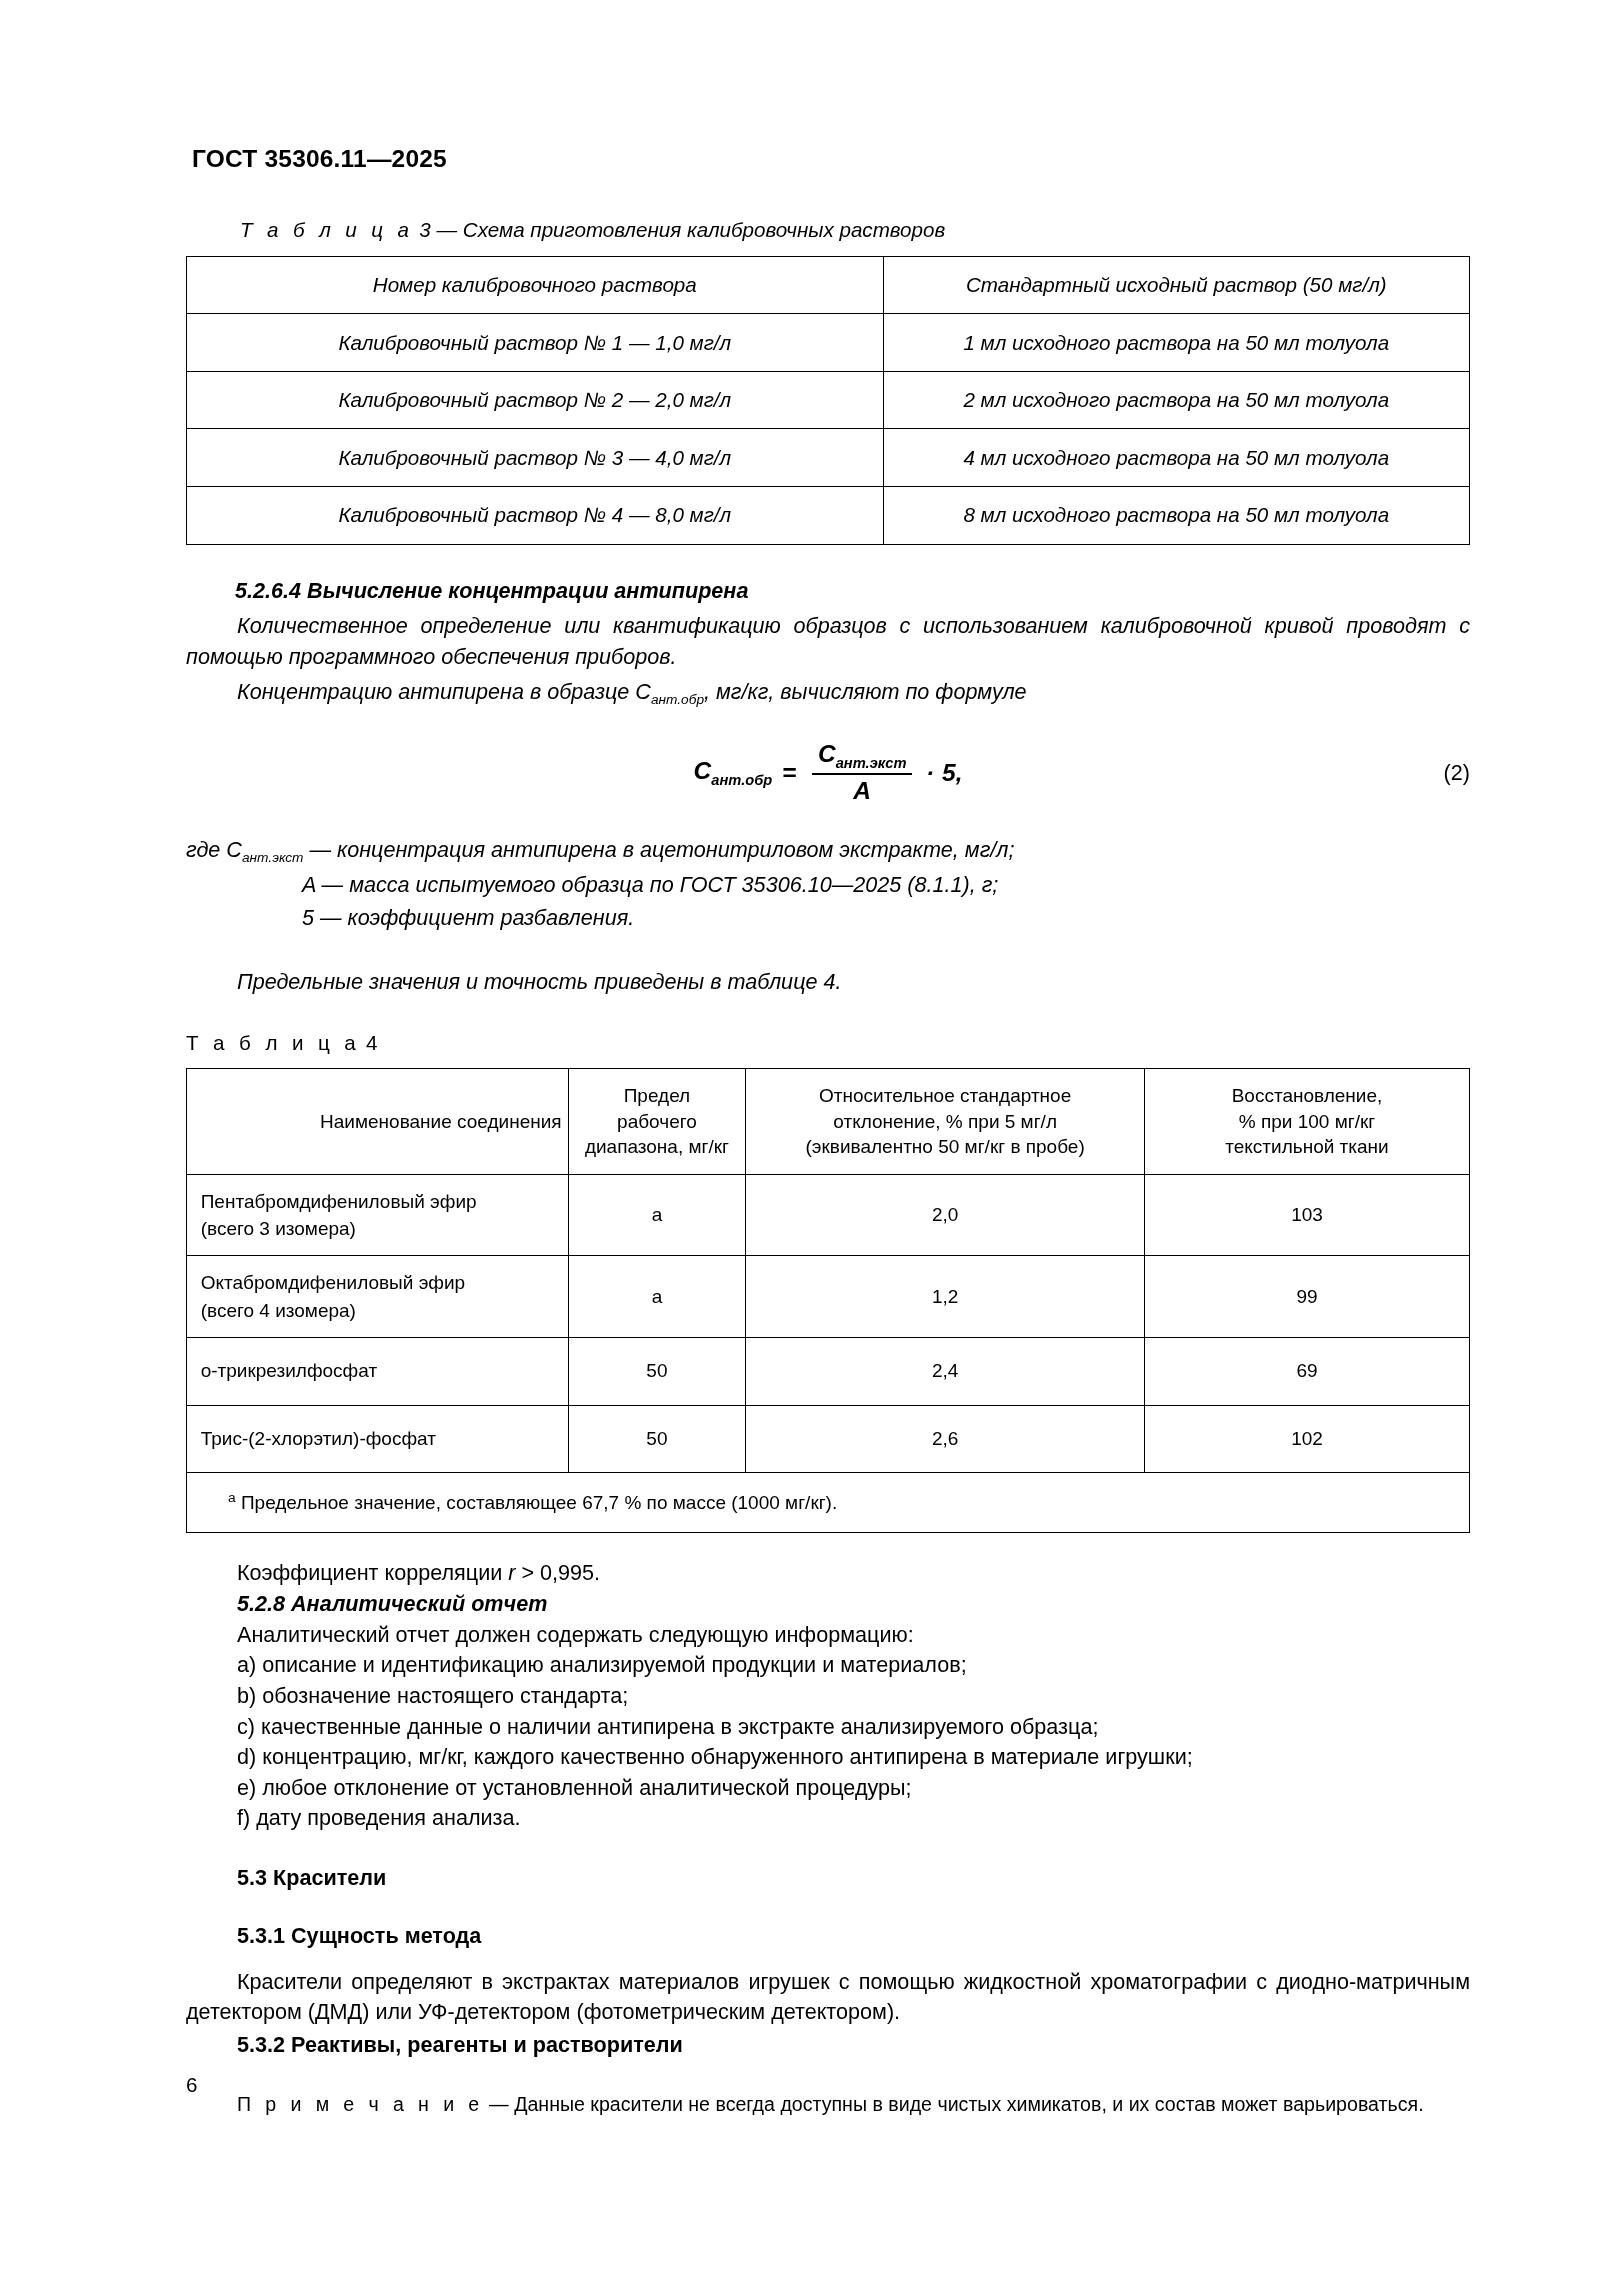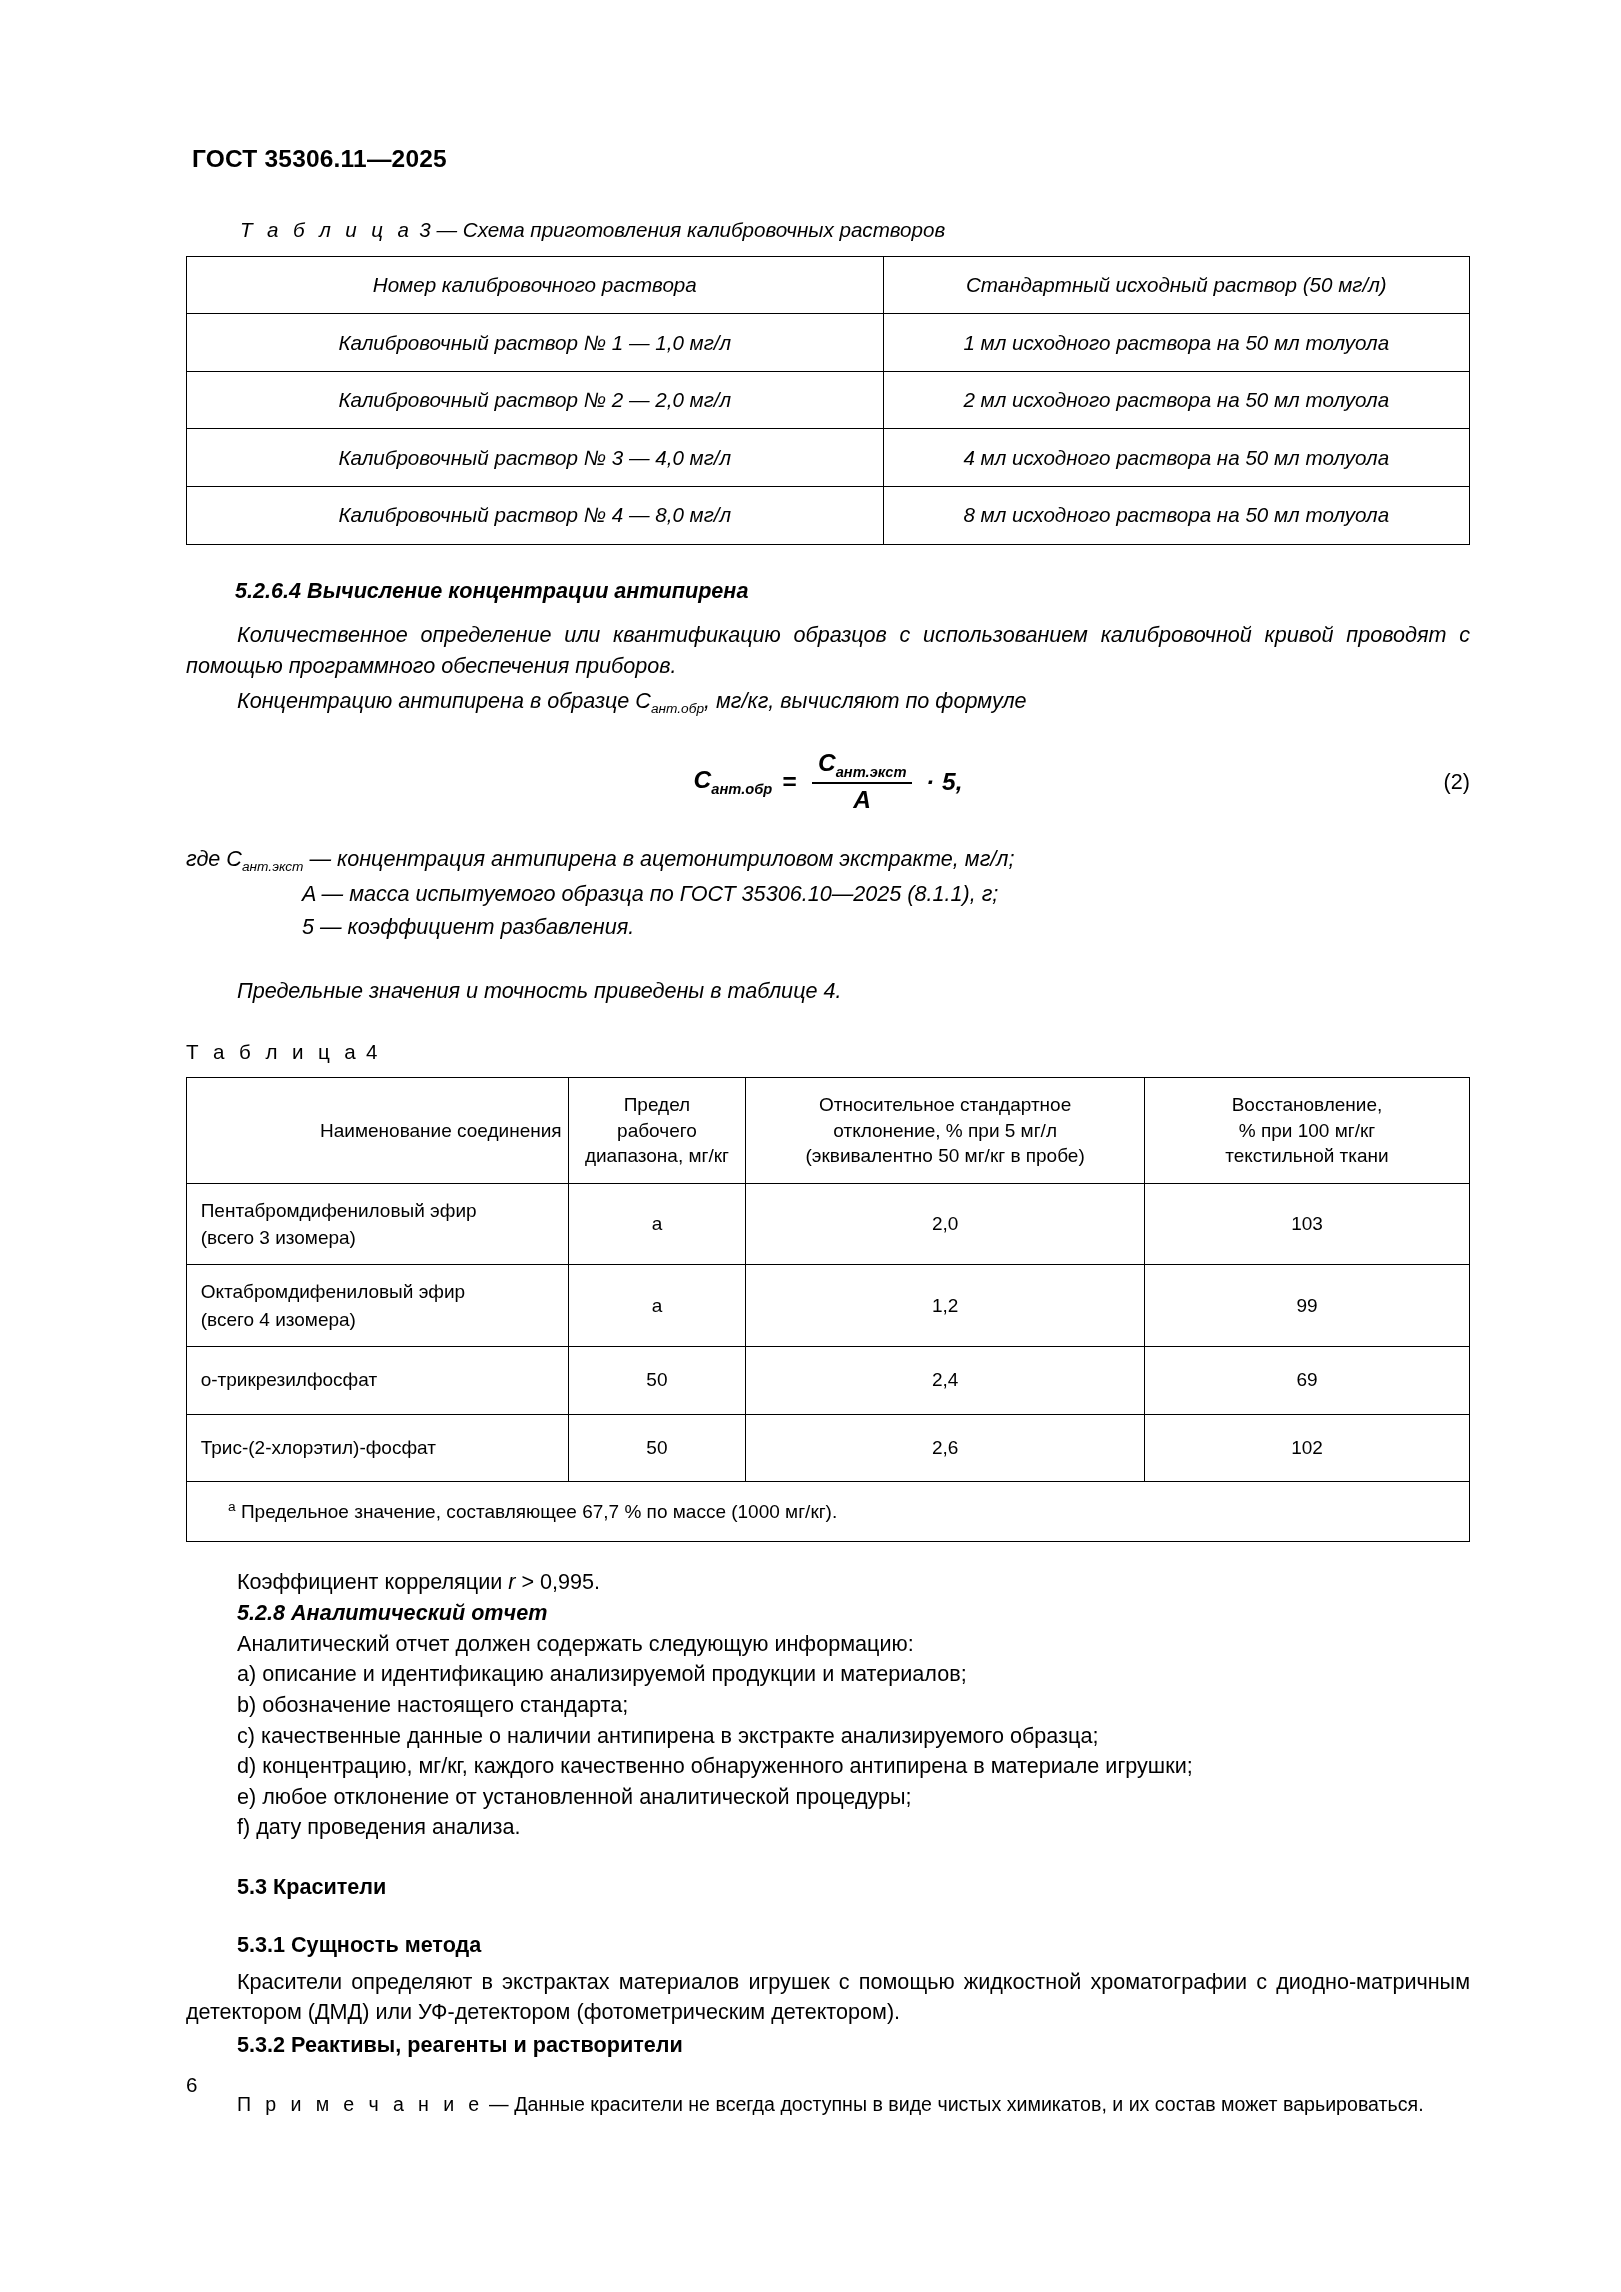--- a/index.html
+++ b/index.html
@@ -231,21 +231,21 @@
         </tr>
         <tr class="body-row">
           <td>Калибровочный раствор № 4 — 8,0 мг/л</td>
           <td>8 мл исходного раствора на 50 мл толуола</td>
         </tr>
       </tbody>
     </table>
 
     <div class="blk" style="margin-top:31px;">
       <p class="it sec-head-it" style="margin-left:49px;font-style:italic;">5.2.6.4 Вычисление концентрации антипирена</p>
-      <p class="it indent just" style="margin-top:14px;">Количественное определение или квантификацию образцов с использованием калибровочной кривой проводят с помощью программного обеспечения приборов.</p>
+      <p class="it indent just" style="margin-top:5px;">Количественное определение или квантификацию образцов с использованием калибровочной кривой проводят с помощью программного обеспечения приборов.</p>
       <p class="it indent" style="margin-top:3.9px;"><span>Концентрацию антипирена в образце C</span><span class="sub-inline">ант.обр</span><span>, мг/кг, вычисляют по формуле</span></p>
     </div>
 
     <div class="formula-row">
       <div class="formula">
         <span class="var"><span>C</span><span class="sub">ант.обр</span></span>
         <span class="eq">=</span>
         <span class="frac">
           <span class="num"><span>C</span><span class="sub">ант.экст</span></span>
           <span class="den">A</span>
@@ -338,21 +338,21 @@
       <p class="list-line">d) концентрацию, мг/кг, каждого качественно обнаруженного антипирена в материале игрушки;</p>
       <p class="list-line">e) любое отклонение от установленной аналитической процедуры;</p>
       <p class="list-line">f) дату проведения анализа.</p>
     </div>
 
     <div class="blk" style="margin-top:29px;">
       <p class="sec-head">5.3 Красители</p>
     </div>
     <div class="blk" style="margin-top:27.4px;">
       <p class="sec-head">5.3.1 Сущность метода</p>
-      <p class="indent just" style="margin-top:6px;">Красители определяют в экстрактах материалов игрушек с помощью жидкостной хроматографии с диодно-матричным детектором (ДМД) или УФ-детектором (фотометрическим детектором).</p>
+      <p class="indent just" style="margin-top:15px;">Красители определяют в экстрактах материалов игрушек с помощью жидкостной хроматографии с диодно-матричным детектором (ДМД) или УФ-детектором (фотометрическим детектором).</p>
       <p class="sec-head" style="margin-top:2px;">5.3.2 Реактивы, реагенты и растворители</p>
     </div>
 
     <div class="note-block">
       <span style="display:inline-block;width:51px;"></span><span class="note-word">П р и м е ч а н и е</span><span> — </span><span>Данные красители не всегда доступны в виде чистых химикатов, и их состав может варьироваться.</span>
     </div>
 
   </div>
 
   <div class="page-number">6</div>

